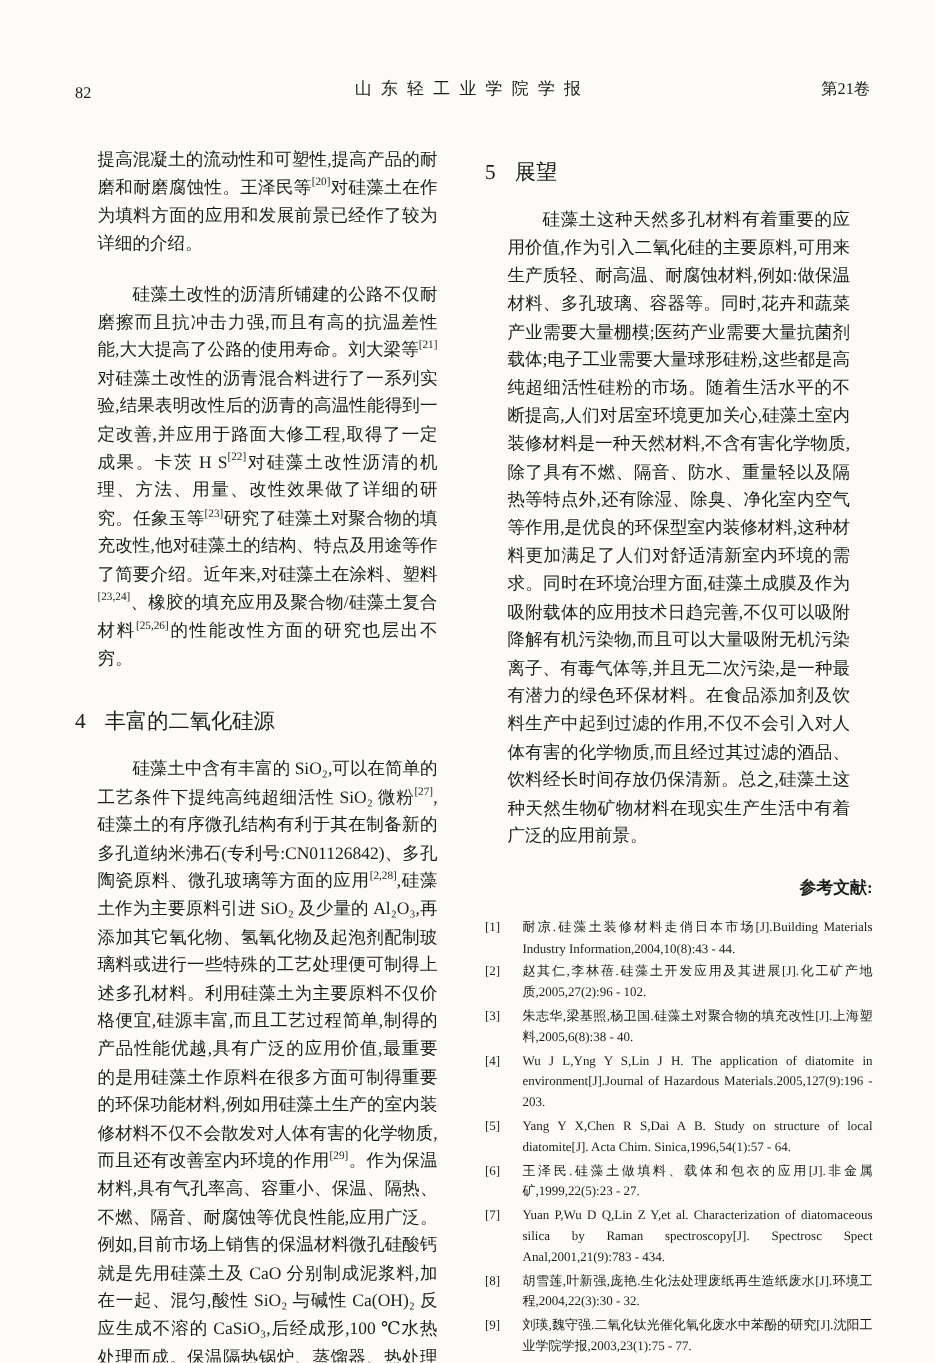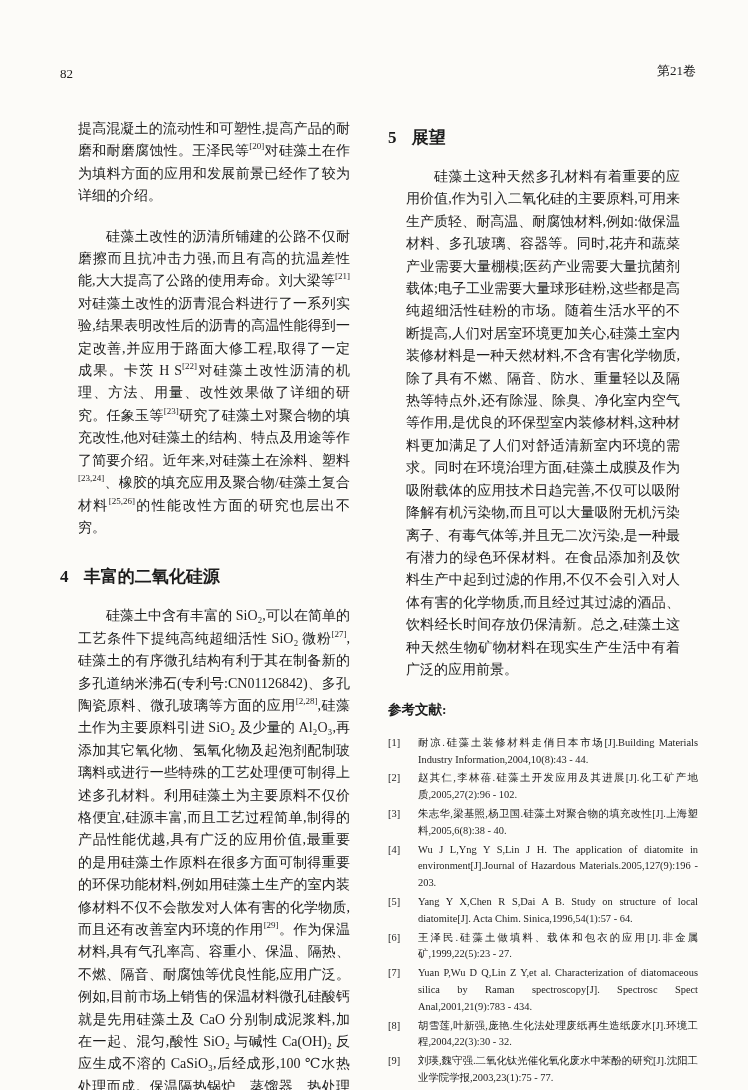--- a/index.html
+++ b/index.html
@@ -37,47 +37,48 @@
   }
   .col-left  { left: 60px;  width: 308px; }
   .col-right { left: 388px; width: 310px; }
   p.body-par { margin: 18px; }
   p.indent { text-indent: 2em; }
   sup { font-size: 9px; vertical-align: super; line-height: 0; }
   .section-heading {
     font-size: 17px;
     line-height: 20px;
     margin: 28px 0 18px 0;
-    font-weight: 700;
+    font-weight: 400;
     text-align: left;
   }
   .section-heading .sec-num { margin-right: 0.9em; }
   .refs-heading {
     font-weight: 700;
     font-size: 13.5px;
     margin: 16px 0 13px 0;
-    text-align: left;
+    text-align: right;
   }
   .ref-item {
     display: flex;
     font-size: 10.4px;
     line-height: 16.8px;
     margin-bottom: 2px;
     text-align: justify;
   }
   .ref-num { flex: 0 0 30px; }
   .ref-text { flex: 1; }
 </style>
 </head>
 <body>
 
 <div class="page">
 
   <div class="page-header">
     <span class="page-num">82</span>
+    <span class="journal-title">山东轻工业学院学报</span>
     <span class="volume-label">第21卷</span>
   </div>
 
   <div class="col col-left">
     <p class="body-par">提高混凝土的流动性和可塑性,提高产品的耐磨和耐磨腐蚀性。王泽民等<sup>[20]</sup>对硅藻土在作为填料方面的应用和发展前景已经作了较为详细的介绍。</p>
     <p class="body-par indent">硅藻土改性的沥清所铺建的公路不仅耐磨擦而且抗冲击力强,而且有高的抗温差性能,大大提高了公路的使用寿命。刘大梁等<sup>[21]</sup>对硅藻土改性的沥青混合料进行了一系列实验,结果表明改性后的沥青的高温性能得到一定改善,并应用于路面大修工程,取得了一定成果。卡茨 H S<sup>[22]</sup>对硅藻土改性沥清的机理、方法、用量、改性效果做了详细的研究。任象玉等<sup>[23]</sup>研究了硅藻土对聚合物的填充改性,他对硅藻土的结构、特点及用途等作了简要介绍。近年来,对硅藻土在涂料、塑料<sup>[23,24]</sup>、橡胶的填充应用及聚合物/硅藻土复合材料<sup>[25,26]</sup>的性能改性方面的研究也层出不穷。</p>
     <h2 class="section-heading"><span class="sec-num">4</span><span>丰富的二氧化硅源</span></h2>
     <p class="body-par indent">硅藻土中含有丰富的 SiO₂,可以在简单的工艺条件下提纯高纯超细活性 SiO₂ 微粉<sup>[27]</sup>,硅藻土的有序微孔结构有利于其在制备新的多孔道纳米沸石(专利号:CN01126842)、多孔陶瓷原料、微孔玻璃等方面的应用<sup>[2,28]</sup>,硅藻土作为主要原料引进 SiO₂ 及少量的 Al₂O₃,再添加其它氧化物、氢氧化物及起泡剂配制玻璃料或进行一些特殊的工艺处理便可制得上述多孔材料。利用硅藻土为主要原料不仅价格便宜,硅源丰富,而且工艺过程简单,制得的产品性能优越,具有广泛的应用价值,最重要的是用硅藻土作原料在很多方面可制得重要的环保功能材料,例如用硅藻土生产的室内装修材料不仅不会散发对人体有害的化学物质,而且还有改善室内环境的作用<sup>[29]</sup>。作为保温材料,具有气孔率高、容重小、保温、隔热、不燃、隔音、耐腐蚀等优良性能,应用广泛。例如,目前市场上销售的保温材料微孔硅酸钙就是先用硅藻土及 CaO 分别制成泥浆料,加在一起、混匀,酸性 SiO₂ 与碱性 Ca(OH)₂ 反应生成不溶的 CaSiO₃,后经成形,100 ℃水热处理而成。保温隔热锅炉、蒸馏器、热处理炉、干燥器的保温材料以及轻质保温板、保温砖、保温管等一般要求 SiO₂ 含量(不包括石英的含量)55 %以上,其他化合物(包括某些有害元素)不起决定性作用<sup>[20]</sup>。硅藻土经过一定温度处理可由有机硅转变成晶体二氧化硅,在电子行业有着广泛的前景。</p>
   </div>
 

